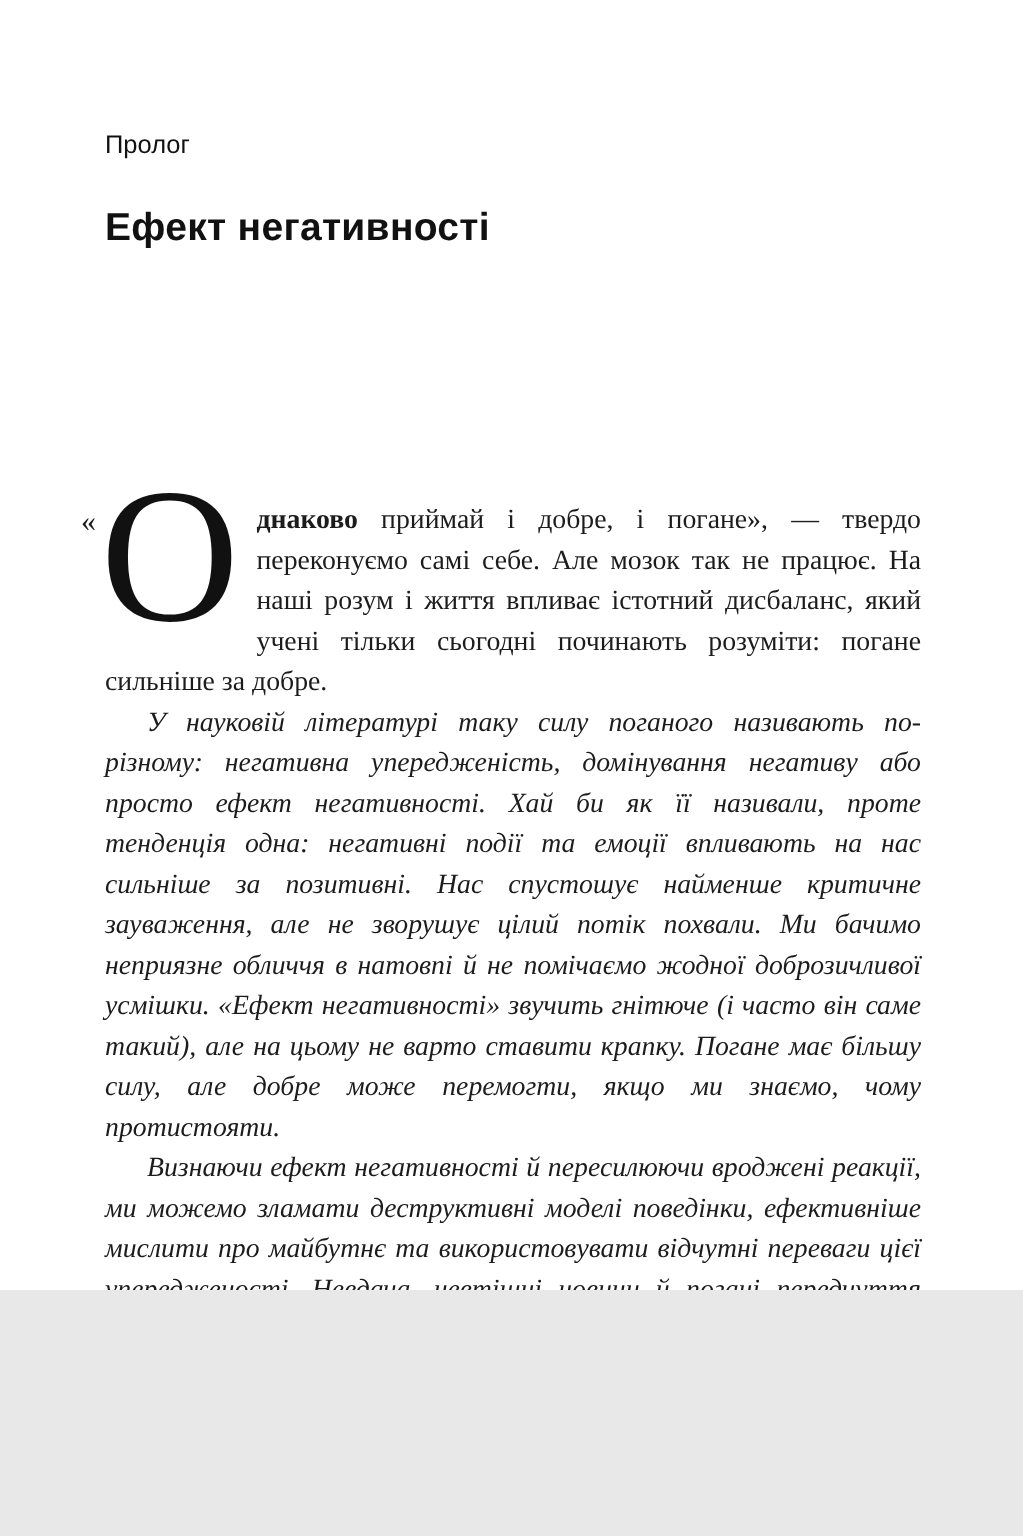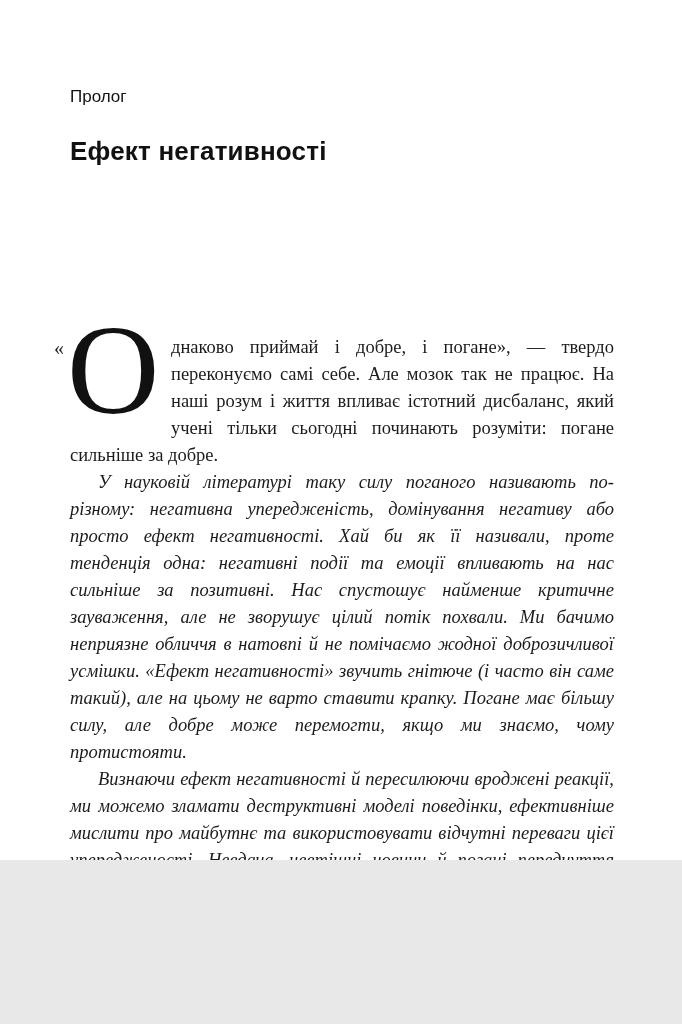--- a/index.html
+++ b/index.html
@@ -62,21 +62,21 @@
     color: #111;
   }
   .oq {
     position: absolute;
     left: -16px;
     top: 2px;
     font-size: 20px;
     line-height: 1;
     color: #1c1c1c;
   }
-  .lead-bold { font-weight: 400; }
+  .lead-bold { font-weight: 700; }
   .folio {
     position: absolute;
     left: 548px;
     top: 928px;
     font-size: 16.5px;
     color: #1c1c1c;
   }
 </style>
 </head>
 <body>

